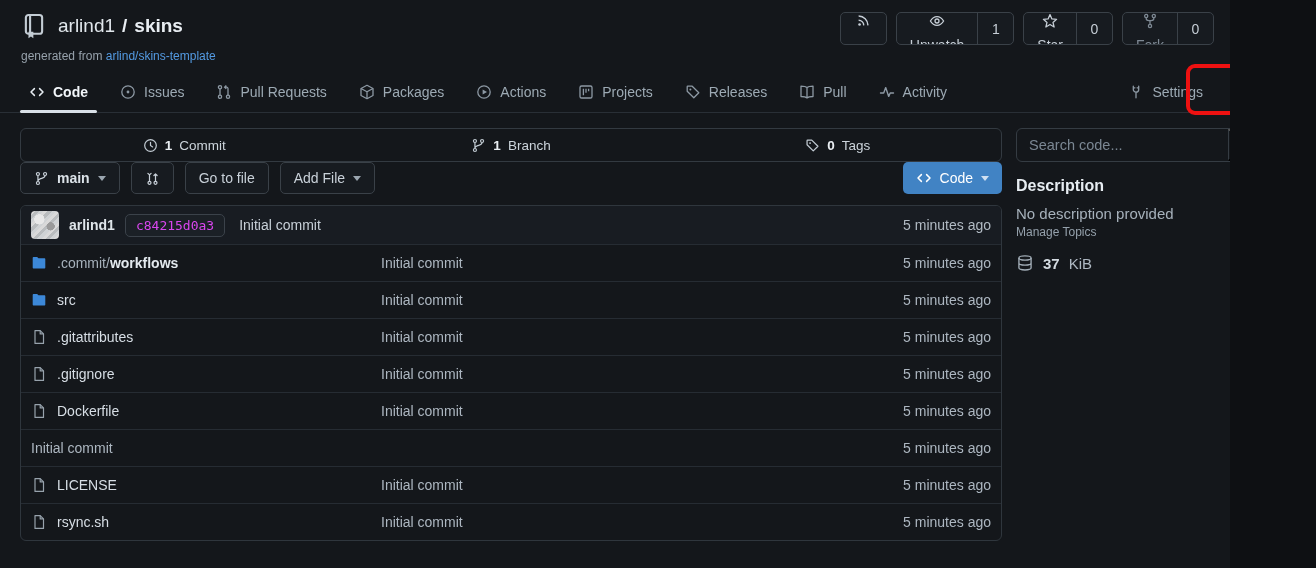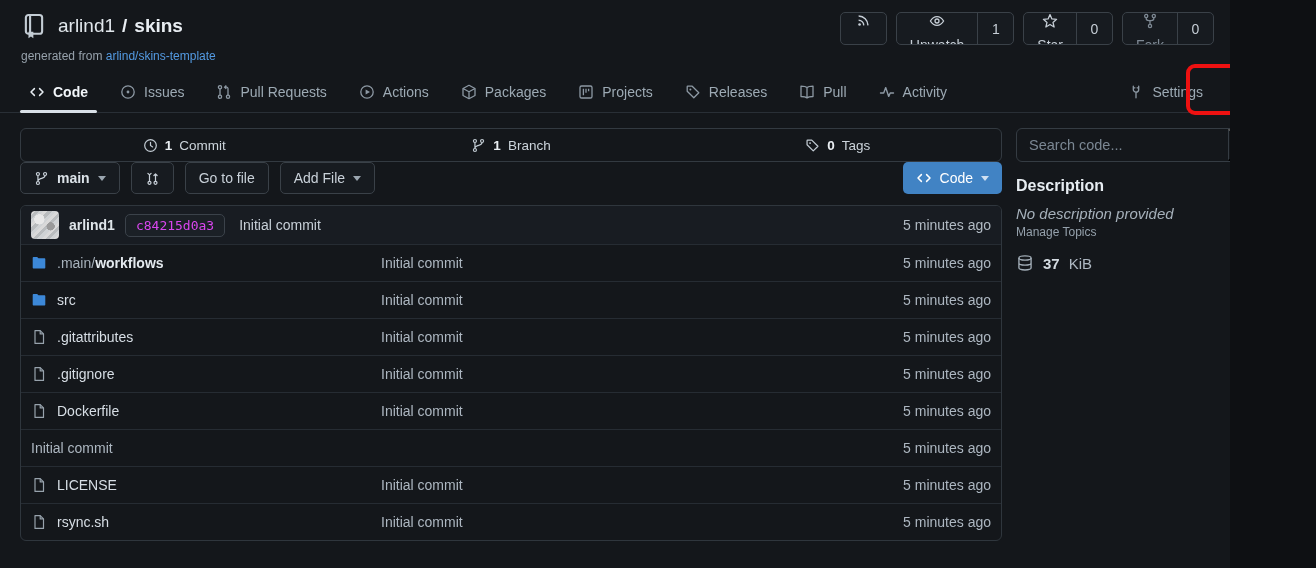--- a/index.html
+++ b/index.html
@@ -71,21 +71,21 @@
   .doc { color:#97a2ac; }
   .fmsg { flex:1; font-size:14px; color:#adb7c1; cursor:pointer; }
   .ftime { font-size:14px; color:#adb7c1; }
 
   
   .searchbox { height:34px; border:1px solid #353c43; border-radius:6px; display:flex; overflow:hidden; background:#14171b; }
   .searchbox input { flex:1; background:transparent; border:none; outline:none; color:#cfd6dd; font-size:14.5px; padding:0 12px; font-family:inherit; }
   .searchbox input::placeholder { color:#7b8793; }
   .searchbtn { width:42px; border-left:1px solid #353c43; display:flex; align-items:center; justify-content:center; color:#ccd4db; cursor:pointer; background:transparent; }
   .desc-title { margin-top:15px; font-size:16px; font-weight:700; color:#e7edf2; }
-  .desc-text { margin-top:10px; font-size:15px; color:#a6b1bb;font-style:italic; }
+  .desc-text { margin-top:10px; font-size:15px; color:#a6b1bb; }
   .topics { margin-top:23px; font-size:12px; color:#95a1ac; cursor:pointer; }
   .sizerow { margin-top:14px; display:flex; align-items:center; gap:9px; font-size:15px; color:#aeb8c2; }
   .sizerow .num { font-weight:700; color:#d4dbe1; }
   .sizerow .sicon { display:flex; color:#a3aeb8; }
 
   
   .hlbox { position:absolute; left:1186px; top:64px; width:122px; height:51px; border:4px solid #ee1111; border-radius:9px; pointer-events:none; z-index:10; }
 
   svg { display:block; }
 </style>
@@ -188,35 +188,35 @@
               <circle cx="4" cy="3.2" r="1.6"></circle>
               <circle cx="4" cy="12.8" r="1.6"></circle>
               <circle cx="12" cy="12.8" r="1.6"></circle>
               <path d="M4 4.9v6.2M8.6 3.2h1.9A1.5 1.5 0 0 1 12 4.7V11M10.3 1.5 8.6 3.2l1.7 1.7"></path>
             </svg>
         </span>
         <span>Pull Requests</span>
       </div>
       <div class="tab">
         <span class="ticon">
+          <svg width="16" height="16" viewBox="0 0 16 16" fill="none" stroke="currentColor" stroke-width="1.3" stroke-linejoin="round">
+              <path d="M8 1.3 14 4.5v7L8 14.7 2 11.5v-7Z"></path>
+              <path d="M2 4.5 8 7.7l6-3.2M8 7.7v7"></path>
+            </svg>
+        </span>
+        <span>Packages</span>
+      </div>
+      <div class="tab">
+        <span class="ticon">
           <svg width="16" height="16" viewBox="0 0 16 16" fill="none" stroke="currentColor" stroke-width="1.3">
               <circle cx="8" cy="8" r="6.2"></circle>
               <path d="M6.6 5.5 11 8l-4.4 2.5Z" fill="currentColor" stroke="none"></path>
             </svg>
         </span>
         <span>Actions</span>
-      </div>
-      <div class="tab">
-        <span class="ticon">
-          <svg width="16" height="16" viewBox="0 0 16 16" fill="none" stroke="currentColor" stroke-width="1.3" stroke-linejoin="round">
-              <path d="M8 1.3 14 4.5v7L8 14.7 2 11.5v-7Z"></path>
-              <path d="M2 4.5 8 7.7l6-3.2M8 7.7v7"></path>
-            </svg>
-        </span>
-        <span>Packages</span>
       </div>
       <div class="tab">
         <span class="ticon">
           <svg width="16" height="16" viewBox="0 0 16 16" fill="none" stroke="currentColor" stroke-width="1.3">
               <rect x="2" y="2" width="12" height="12" rx="1.6"></rect>
               <path d="M5.4 4.8v6.4M8 4.8v4M10.6 4.8v2.4"></path>
             </svg>
         </span>
         <span>Projects</span>
       </div>
@@ -343,21 +343,21 @@
           <span class="ctime">5 minutes ago</span>
         </div>
 
         <div class="frow">
           <span class="fname">
             <span class="ficon folder">
               <svg width="16" height="16" viewBox="0 0 16 16">
                   <path fill="currentColor" d="M1.7 3.1c0-.6.5-1 1-1h3.1c.3 0 .6.1.8.3l.9.9h5.8c.6 0 1 .4 1 1v8.1c0 .6-.4 1-1 1H2.7c-.5 0-1-.4-1-1Z"></path>
                 </svg>
             </span>
-            <span><span class="pfx">.main/</span><span class="base">workflows</span></span>
+            <span><span class="pfx">.commit/</span><span class="base">workflows</span></span>
           </span>
           <span class="fmsg">Initial commit</span>
           <span class="ftime">5 minutes ago</span>
         </div>
 
         <div class="frow">
           <span class="fname">
             <span class="ficon folder">
               <svg width="16" height="16" viewBox="0 0 16 16">
                   <path fill="currentColor" d="M1.7 3.1c0-.6.5-1 1-1h3.1c.3 0 .6.1.8.3l.9.9h5.8c.6 0 1 .4 1 1v8.1c0 .6-.4 1-1 1H2.7c-.5 0-1-.4-1-1Z"></path>

